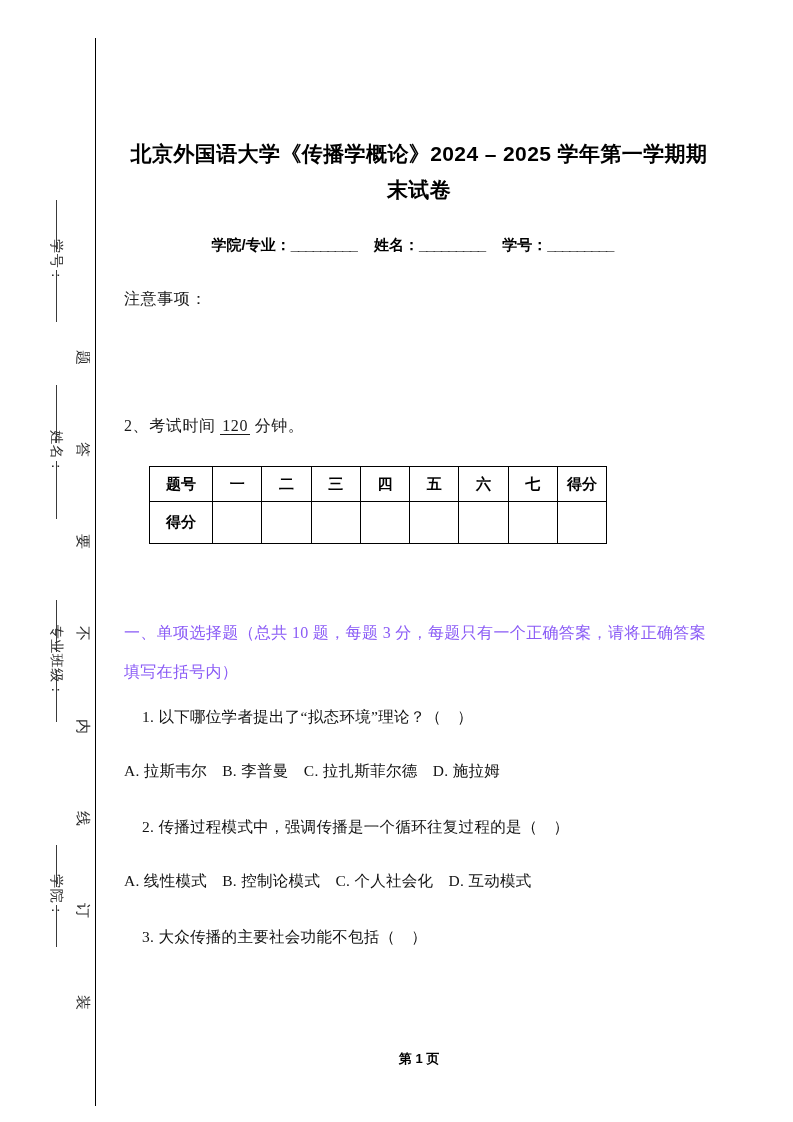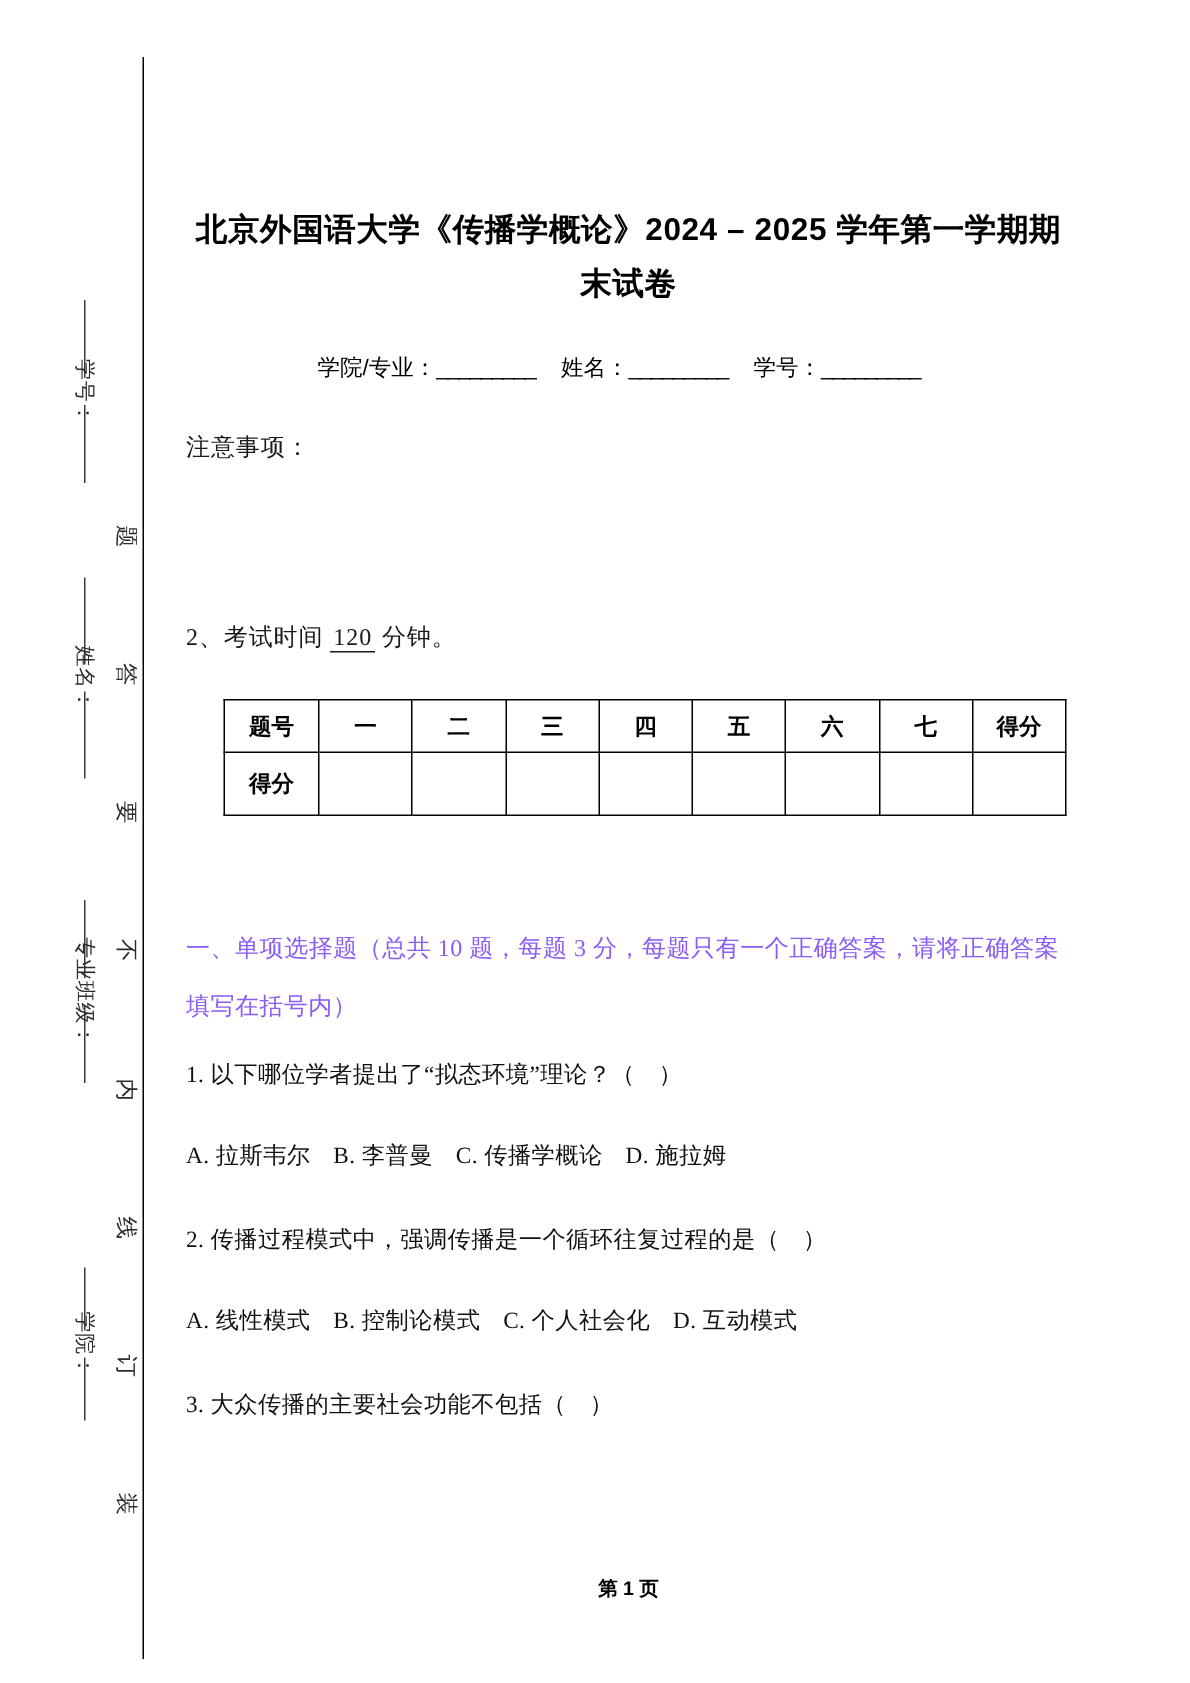--- a/index.html
+++ b/index.html
@@ -104,21 +104,21 @@
     letter-spacing: 0.4px;
   }
 
   #student-info {
     position: absolute;
     left: 0;
     top: 232px;
     width: 590px;
     text-align: center;
     font-family: "Liberation Sans", "DejaVu Sans", sans-serif;
-    font-weight: normal;
+    font-weight: bold;
     font-size: 15px;
     white-space: nowrap;
   }
   #student-info .info-item { margin-right: 13px; }
   #student-info .blank-rule {
     display: inline-block;
     letter-spacing: -1px;
   }
 
   .notice-block {
@@ -140,21 +140,21 @@
 
   
   #score-table-wrap {
     position: absolute;
     left: 25px;
     top: 462px;
     width: 562px;
   }
   table#score-table {
     border-collapse: collapse;
-    width: 562px;
+    width: 458px;
     table-layout: fixed;
   }
   table#score-table td {
     border: 1.4px solid #000;
     text-align: center;
     vertical-align: middle;
     font-family: "Liberation Sans", "DejaVu Sans", sans-serif;
     font-weight: bold;
     font-size: 15px;
     height: 34px;
@@ -183,21 +183,21 @@
     width: 582px;
   }
   .question-item { margin-bottom: 0; }
   .q-stem, .q-options {
     font-size: 15.5px;
     line-height: 26px;
     letter-spacing: 0.3px;
     color: #111;
     white-space: nowrap;
   }
-  .q-stem   { height: 54px; }
+  .q-stem   { height: 54px; margin-left: 18px; }
   .q-options{ height: 56px; }
   .opt { margin-right: 11px; }
 
   #page-footer {
     position: absolute;
     left: 0;
     top: 1046px;
     width: 590px;
     text-align: center;
     font-family: "Liberation Sans", "DejaVu Sans", sans-serif;
@@ -299,21 +299,21 @@
 
   <div id="section-heading">一、单项选择题（总共 10 题，每题 3 分，每题只有一个正确答案，请将正确答案填写在括号内）</div>
 
   <div id="question-list">
 
     <div class="question-item">
       <div class="q-stem">1. 以下哪位学者提出了“拟态环境”理论？（　）</div>
       <div class="q-options">
         <span class="opt">A. 拉斯韦尔</span>
         <span class="opt">B. 李普曼</span>
-        <span class="opt">C. 传播学概论</span>
+        <span class="opt">C. 拉扎斯菲尔德</span>
         <span class="opt">D. 施拉姆</span>
       </div>
     </div>
 
     <div class="question-item">
       <div class="q-stem">2. 传播过程模式中，强调传播是一个循环往复过程的是（　）</div>
       <div class="q-options">
         <span class="opt">A. 线性模式</span>
         <span class="opt">B. 控制论模式</span>
         <span class="opt">C. 个人社会化</span>

